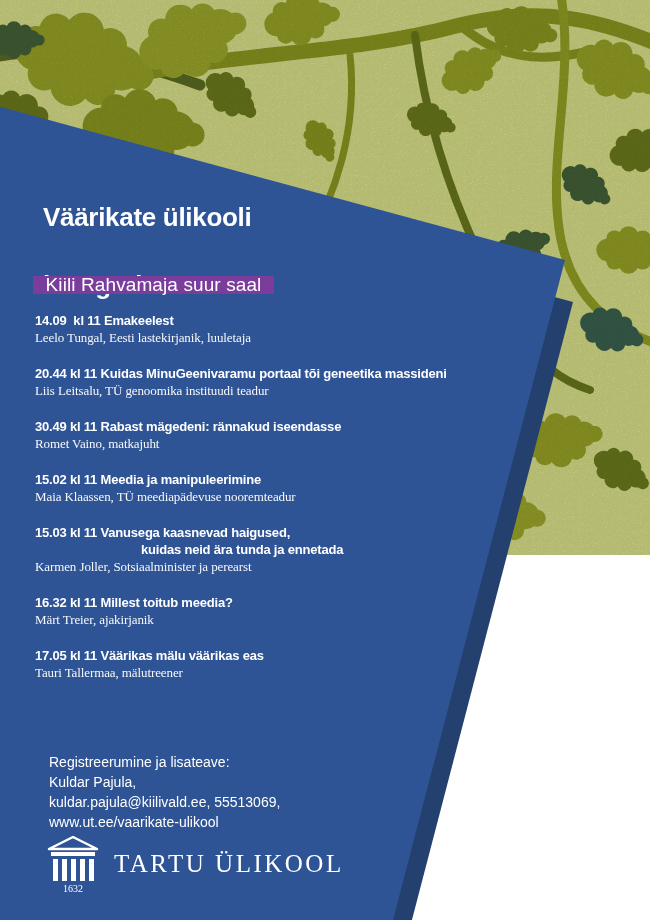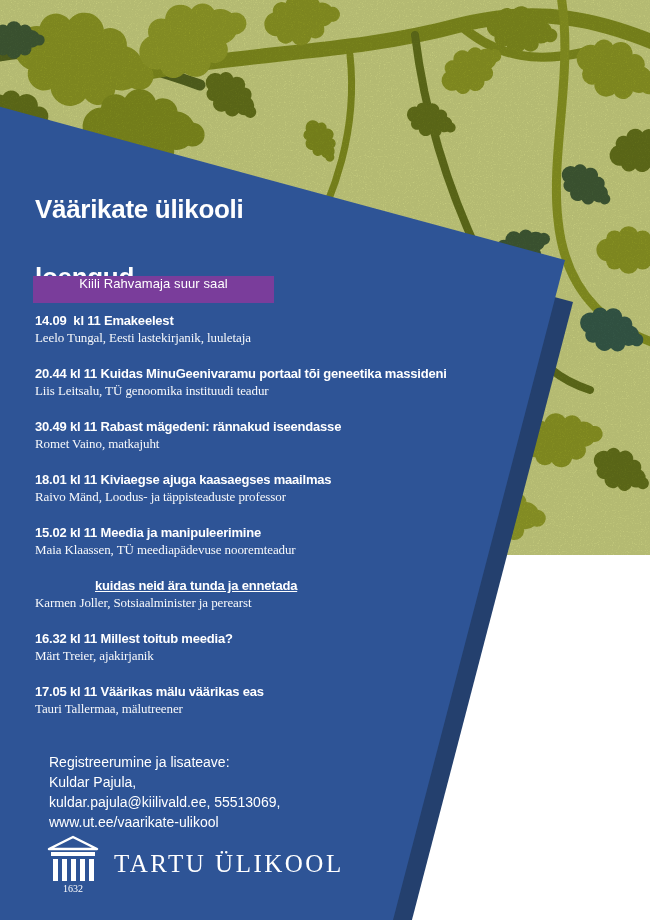--- a/index.html
+++ b/index.html
@@ -13,37 +13,37 @@
   body{
     width:650px;height:920px;position:relative;overflow:hidden;
     background:#ffffff;
     font-family:"Liberation Sans",sans-serif;
   }
   .leaf-layer{position:absolute;top:0;left:0;z-index:0;}
   .panel-layer{position:absolute;top:0;left:0;z-index:1;}
   .content{position:absolute;top:0;left:0;width:650px;height:920px;z-index:2;color:var(--text-white);}
 
   .title{
-    position:absolute;left:35px;top:192px;margin:0;
+    position:absolute;left:35px;top:192px;margin:8px;
     font-size:26px;line-height:34px;font-weight:800;letter-spacing:-0.3px;
     white-space:pre-line;
   }
   .badge{
-    position:absolute;left:33px;top:276px;width:241px;height:27px;
+    position:absolute;left:33px;top:276px;width:241px;height:18px;
     background:var(--badge-purple);
-    display:flex;align-items:flex-start;justify-content:center;
-    font-size:13px;letter-spacing:0.1px;
+    display:flex;align-items:center;justify-content:center;
+    font-size:19px;letter-spacing:0.1px;
   }
   .lectures{position:absolute;left:35px;top:312px;width:600px;}
   .lecture{margin-bottom:19px;}
   .lec-head{
     font-weight:bold;font-size:13px;line-height:17px;
     letter-spacing:-0.2px;white-space:pre-wrap;
   }
-  .lec-head2{margin-left:60px;text-decoration:underline;}
+  .lec-head2{margin-left:106px;}
   .lec-speaker{font-size:13px;line-height:17px;letter-spacing:-0.1px;color:rgba(255,255,255,0.96);font-family:Liberation Serif, serif;}
 
   .registration{position:absolute;left:35px;top:752px;font-size:14px;line-height:20px;margin-left:14px;}
 
   .logo{position:absolute;left:46px;top:834px;display:flex;align-items:center;gap:14px;}
   .logo-text{
     font-family:"Liberation Serif",serif;
     font-size:25px;letter-spacing:2.5px;white-space:nowrap;text-align:center;
   }
 </style>
@@ -136,28 +136,25 @@
       </div>
       <div class="lecture">
         <div class="lec-head">20.44 kl 11 Kuidas MinuGeenivaramu portaal tõi geneetika massideni</div>
         <div class="lec-speaker">Liis Leitsalu, TÜ genoomika instituudi teadur</div>
       </div>
       <div class="lecture">
         <div class="lec-head">30.49 kl 11 Rabast mägedeni: rännakud iseendasse</div>
         <div class="lec-speaker">Romet Vaino, matkajuht</div>
       </div>
       <div class="lecture">
-        <div class="lec-head">18.01 kl 11 Kiviaegse ajuga kaasaegses maailmas</div>
-        <div class="lec-speaker">Raivo Mänd, Loodus- ja täppisteaduste professor</div>
-      </div>
-      <div class="lecture">
         <div class="lec-head">15.02 kl 11 Meedia ja manipuleerimine</div>
         <div class="lec-speaker">Maia Klaassen, TÜ meediapädevuse nooremteadur</div>
       </div>
       <div class="lecture">
+        <div class="lec-head">15.03 kl 11 Vanusega kaasnevad haigused,</div>
         <div class="lec-head lec-head2">kuidas neid ära tunda ja ennetada</div>
         <div class="lec-speaker">Karmen Joller, Sotsiaalminister ja perearst</div>
       </div>
       <div class="lecture">
         <div class="lec-head">16.32 kl 11 Millest toitub meedia?</div>
         <div class="lec-speaker">Märt Treier, ajakirjanik</div>
       </div>
       <div class="lecture">
         <div class="lec-head">17.05 kl 11 Väärikas mälu väärikas eas</div>
         <div class="lec-speaker">Tauri Tallermaa, mälutreener</div>

